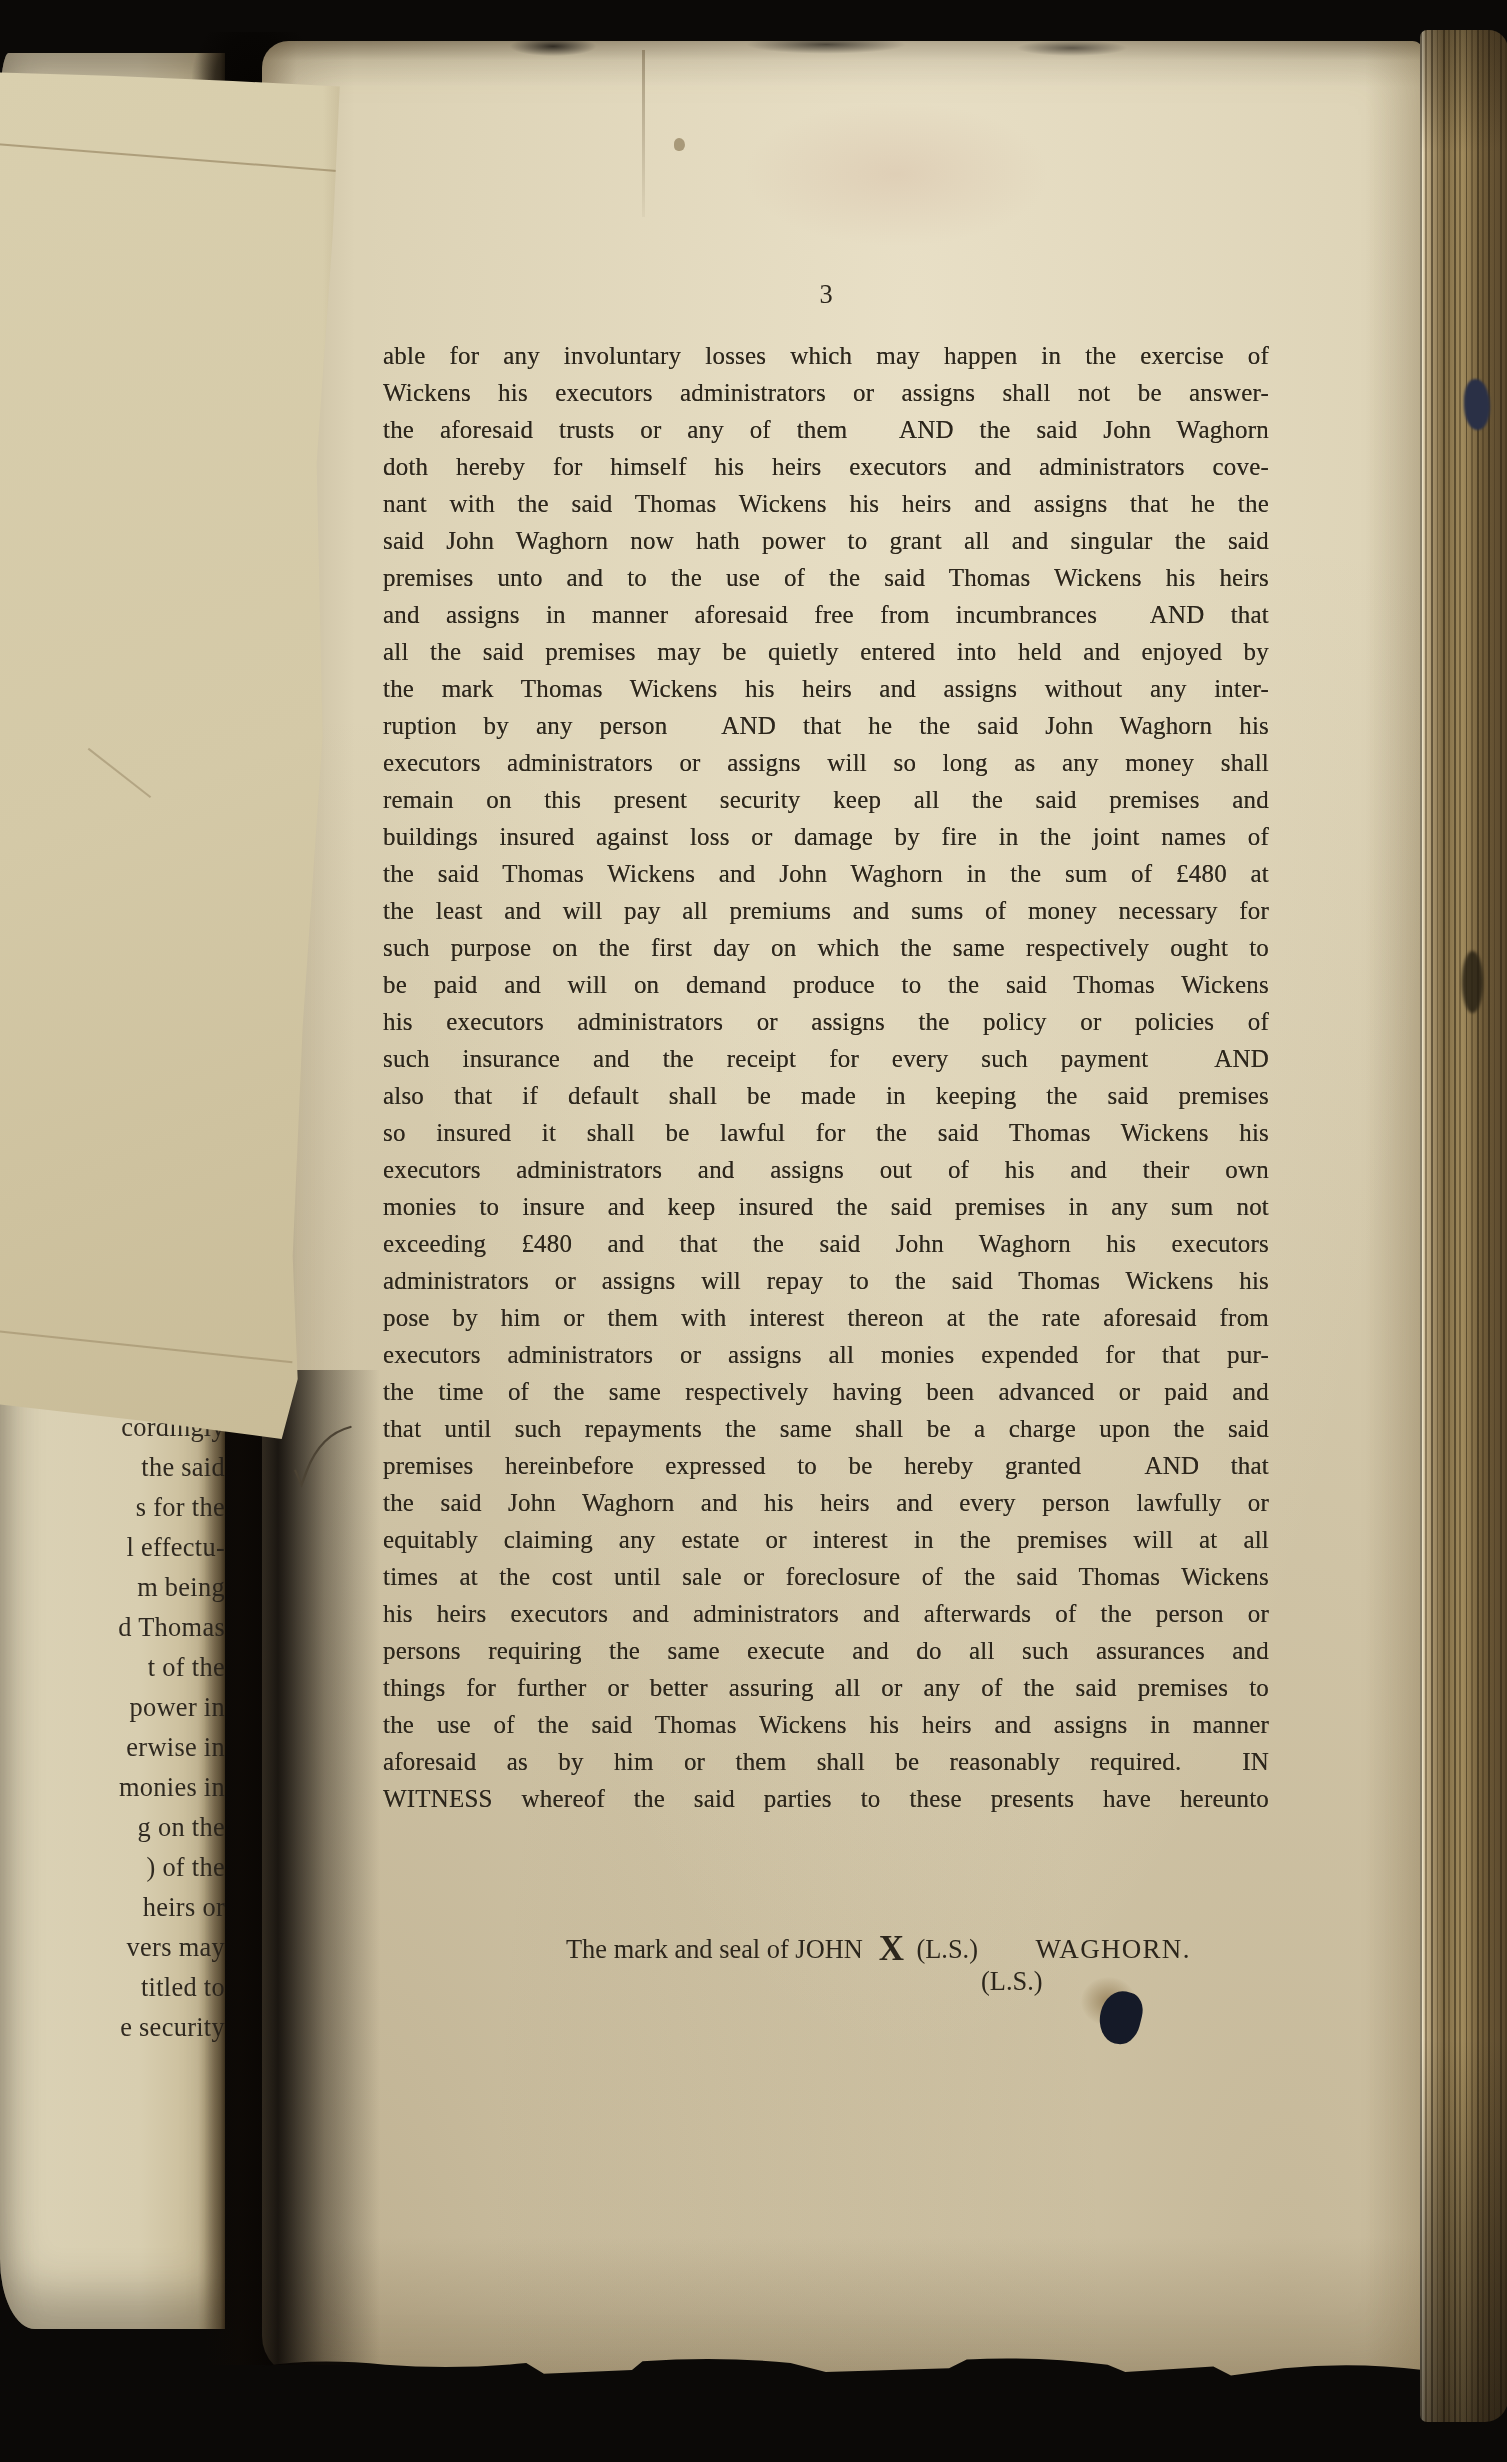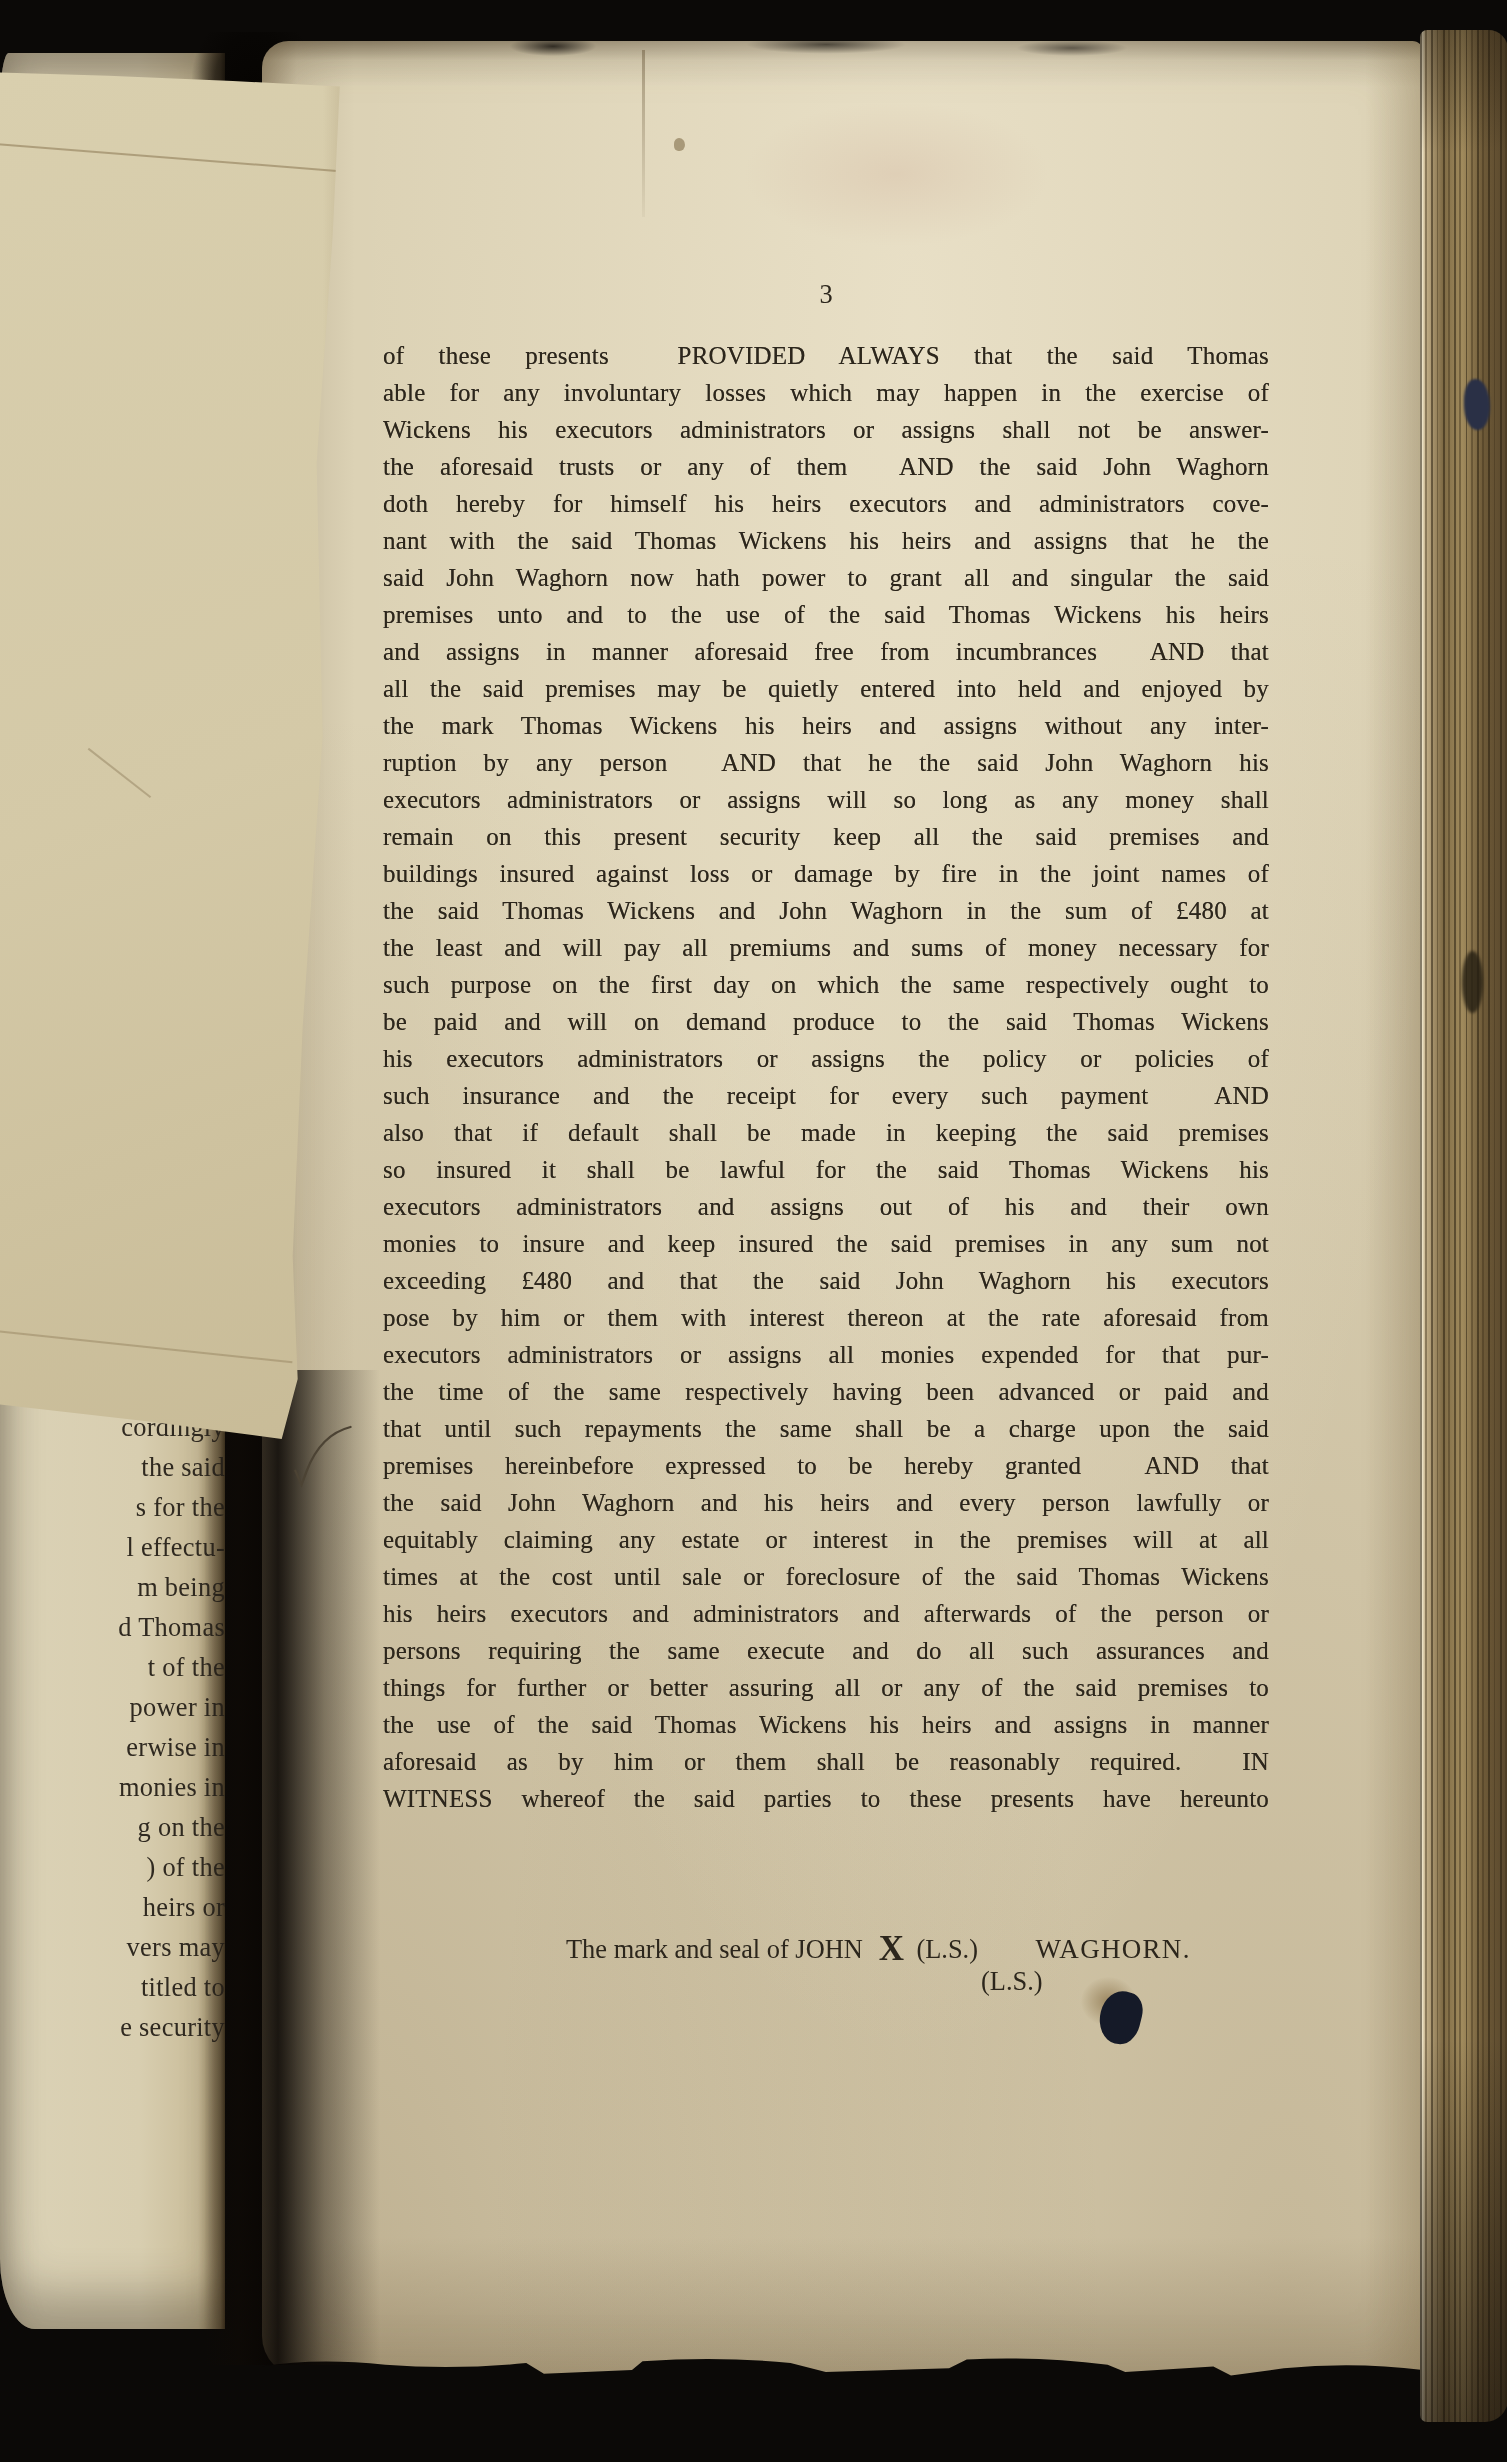--- a/index.html
+++ b/index.html
@@ -163,21 +163,20 @@
 
   <div class="main-page">
     <div class="top-smudge"></div>
     <div class="stain-pink"></div>
     <div class="stain-dot"></div>
     <div class="crease-v"></div>
 
     <div class="page-number">3</div>
 
     <div class="text-column">
-      <div class="line">of these presents &nbsp;PROVIDED ALWAYS that the said Thomas</div>
       <div class="line">able for any involuntary losses which may happen in the exercise of</div>
       <div class="line">Wickens his executors administrators or assigns shall not be answer-</div>
       <div class="line">the aforesaid trusts or any of them &nbsp;AND the said John Waghorn</div>
       <div class="line">doth hereby for himself his heirs executors and administrators cove-</div>
       <div class="line">nant with the said Thomas Wickens his heirs and assigns that he the</div>
       <div class="line">said John Waghorn now hath power to grant all and singular the said</div>
       <div class="line">premises unto and to the use of the said Thomas Wickens his heirs</div>
       <div class="line">and assigns in manner aforesaid free from incumbrances &nbsp;AND that</div>
       <div class="line">all the said premises may be quietly entered into held and enjoyed by</div>
       <div class="line">the mark Thomas Wickens his heirs and assigns without any inter-</div>
@@ -189,20 +188,21 @@
       <div class="line">the least and will pay all premiums and sums of money necessary for</div>
       <div class="line">such purpose on the first day on which the same respectively ought to</div>
       <div class="line">be paid and will on demand produce to the said Thomas Wickens</div>
       <div class="line">his executors administrators or assigns the policy or policies of</div>
       <div class="line">such insurance and the receipt for every such payment &nbsp;AND</div>
       <div class="line">also that if default shall be made in keeping the said premises</div>
       <div class="line">so insured it shall be lawful for the said Thomas Wickens his</div>
       <div class="line">executors administrators and assigns out of his and their own</div>
       <div class="line">monies to insure and keep insured the said premises in any sum not</div>
       <div class="line">exceeding £480 and that the said John Waghorn his executors</div>
+      <div class="line">administrators or assigns will repay to the said Thomas Wickens his</div>
       <div class="line">pose by him or them with interest thereon at the rate aforesaid from</div>
       <div class="line">executors administrators or assigns all monies expended for that pur-</div>
       <div class="line">the time of the same respectively having been advanced or paid and</div>
       <div class="line">that until such repayments the same shall be a charge upon the said</div>
       <div class="line">premises hereinbefore expressed to be hereby granted &nbsp;AND that</div>
       <div class="line">the said John Waghorn and his heirs and every person lawfully or</div>
       <div class="line">equitably claiming any estate or interest in the premises will at all</div>
       <div class="line">times at the cost until sale or foreclosure of the said Thomas Wickens</div>
       <div class="line">his heirs executors and administrators and afterwards of the person or</div>
       <div class="line">persons requiring the same execute and do all such assurances and</div>

